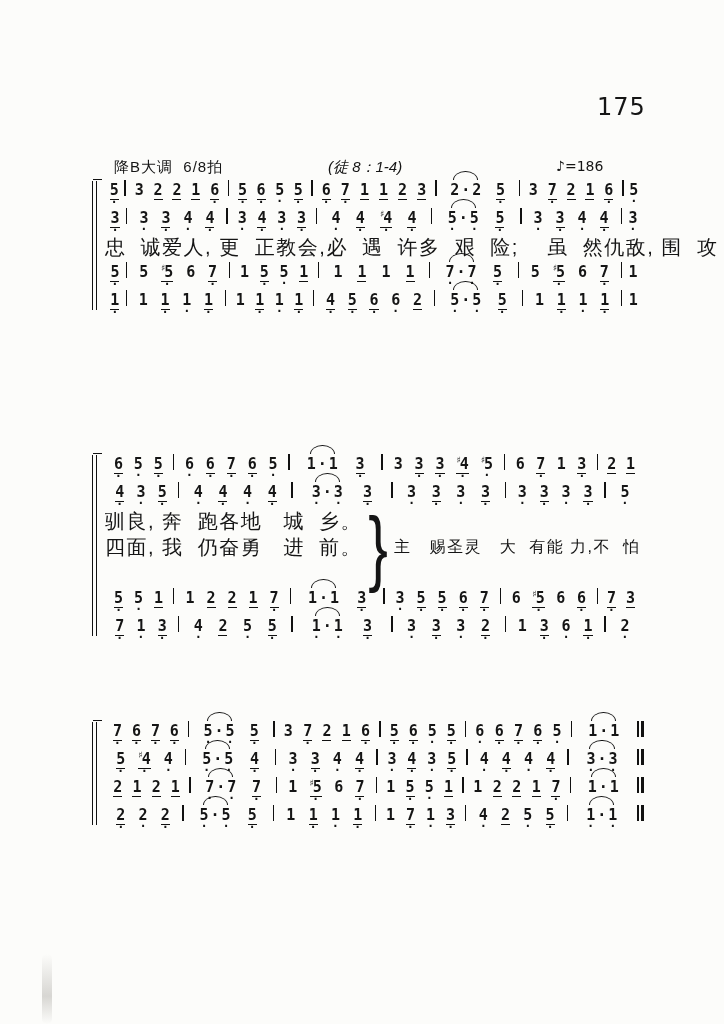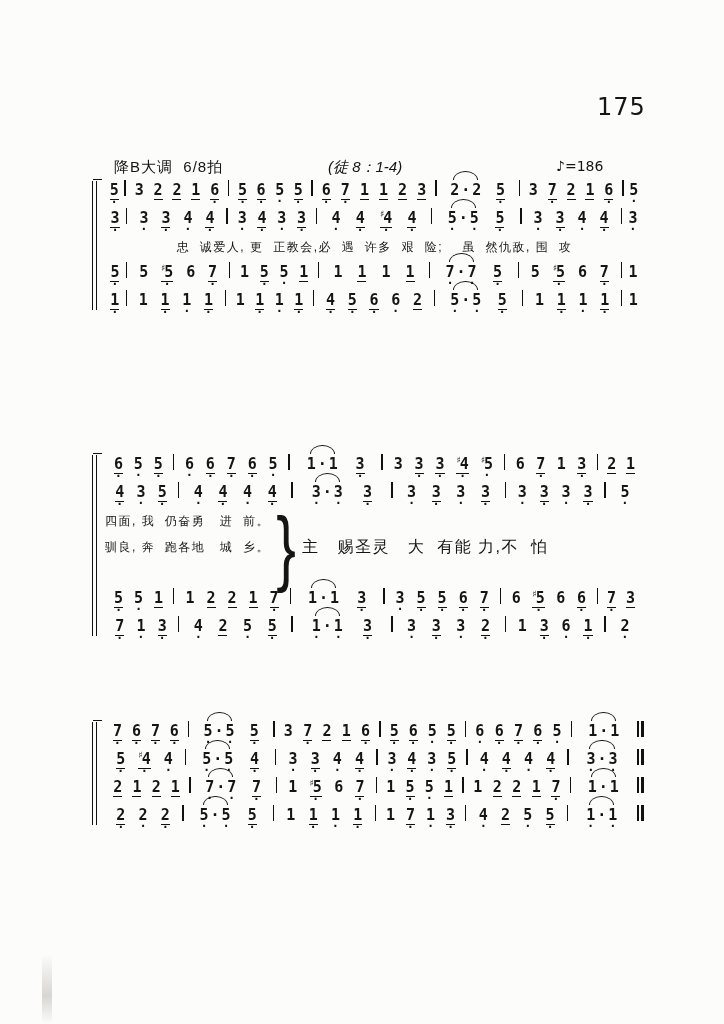--- a/index.html
+++ b/index.html
@@ -44,22 +44,22 @@
     padding:0 1px;}
   .note .hi,.note .lo{height:5px;line-height:5px;font-size:12px;font-weight:900;}
   .note .mid{line-height:15px;height:16px;display:inline-flex;align-items:flex-start;}
   .note.u .mid{border-bottom:1.6px solid #111;}
   .note .acc{font-size:9px;line-height:9px;position:relative;top:-1px;margin-right:-1px;font-family:"DejaVu Sans", sans-serif;}
   .tie{display:inline-flex;position:relative;}
   .tie::before{content:"";position:absolute;left:4px;right:4px;top:-7px;height:8px;
     border:1.5px solid #111;border-bottom:none;
     border-radius:50% 50% 0 0 / 100% 100% 0 0;}
 
-  .lyric{height:26px;line-height:26px;font-size:12px;letter-spacing:1.5px;
-    white-space:pre;padding-left:1px;text-align:center;}
+  .lyric{height:26px;line-height:26px;font-size:20px;letter-spacing:1.5px;
+    white-space:pre;padding-left:1px;}
   .lyrwrap{display:flex;align-items:stretch;}
   .lyrcol{flex:none;}
   .brace{flex:none;font-size:84px;line-height:78px;font-weight:400;
     transform:scaleX(.7);margin-left:2px;align-self:center;}
   .refrain{align-self:center;font-size:16px;letter-spacing:1.5px;white-space:pre;
     margin-left:2px;}
 
   .smudge{position:absolute;left:42px;bottom:0;width:10px;height:70px;
     background:linear-gradient(#fcfcfa,#b9b7b2 60%,#fcfcfa);opacity:.55;border-radius:5px;}
 </style>
@@ -892,22 +892,22 @@
         <div class="measure" style="flex-grow: 2;">
           <span class="note">
             <span class="hi">&nbsp;</span>
             <span class="mid">5</span>
             <span class="lo">·</span>
           </span>
         </div>
       </div>
       <div class="lyrwrap">
         <div class="lyrcol">
+          <div class="lyric">驯良, 奔  跑各地   城  乡。</div>
           <div class="lyric">四面, 我  仍奋勇   进  前。</div>
-          <div class="lyric">驯良, 奔  跑各地   城  乡。</div>
         </div>
         <div class="brace">}</div>
         <div class="refrain">主   赐圣灵   大  有能 力,不  怕</div>
       </div>
       <div class="mline">
         <div class="measure" style="flex-grow: 3;">
           <span class="note u">
             <span class="hi">&nbsp;</span>
             <span class="mid">5</span>
             <span class="lo">·</span>

